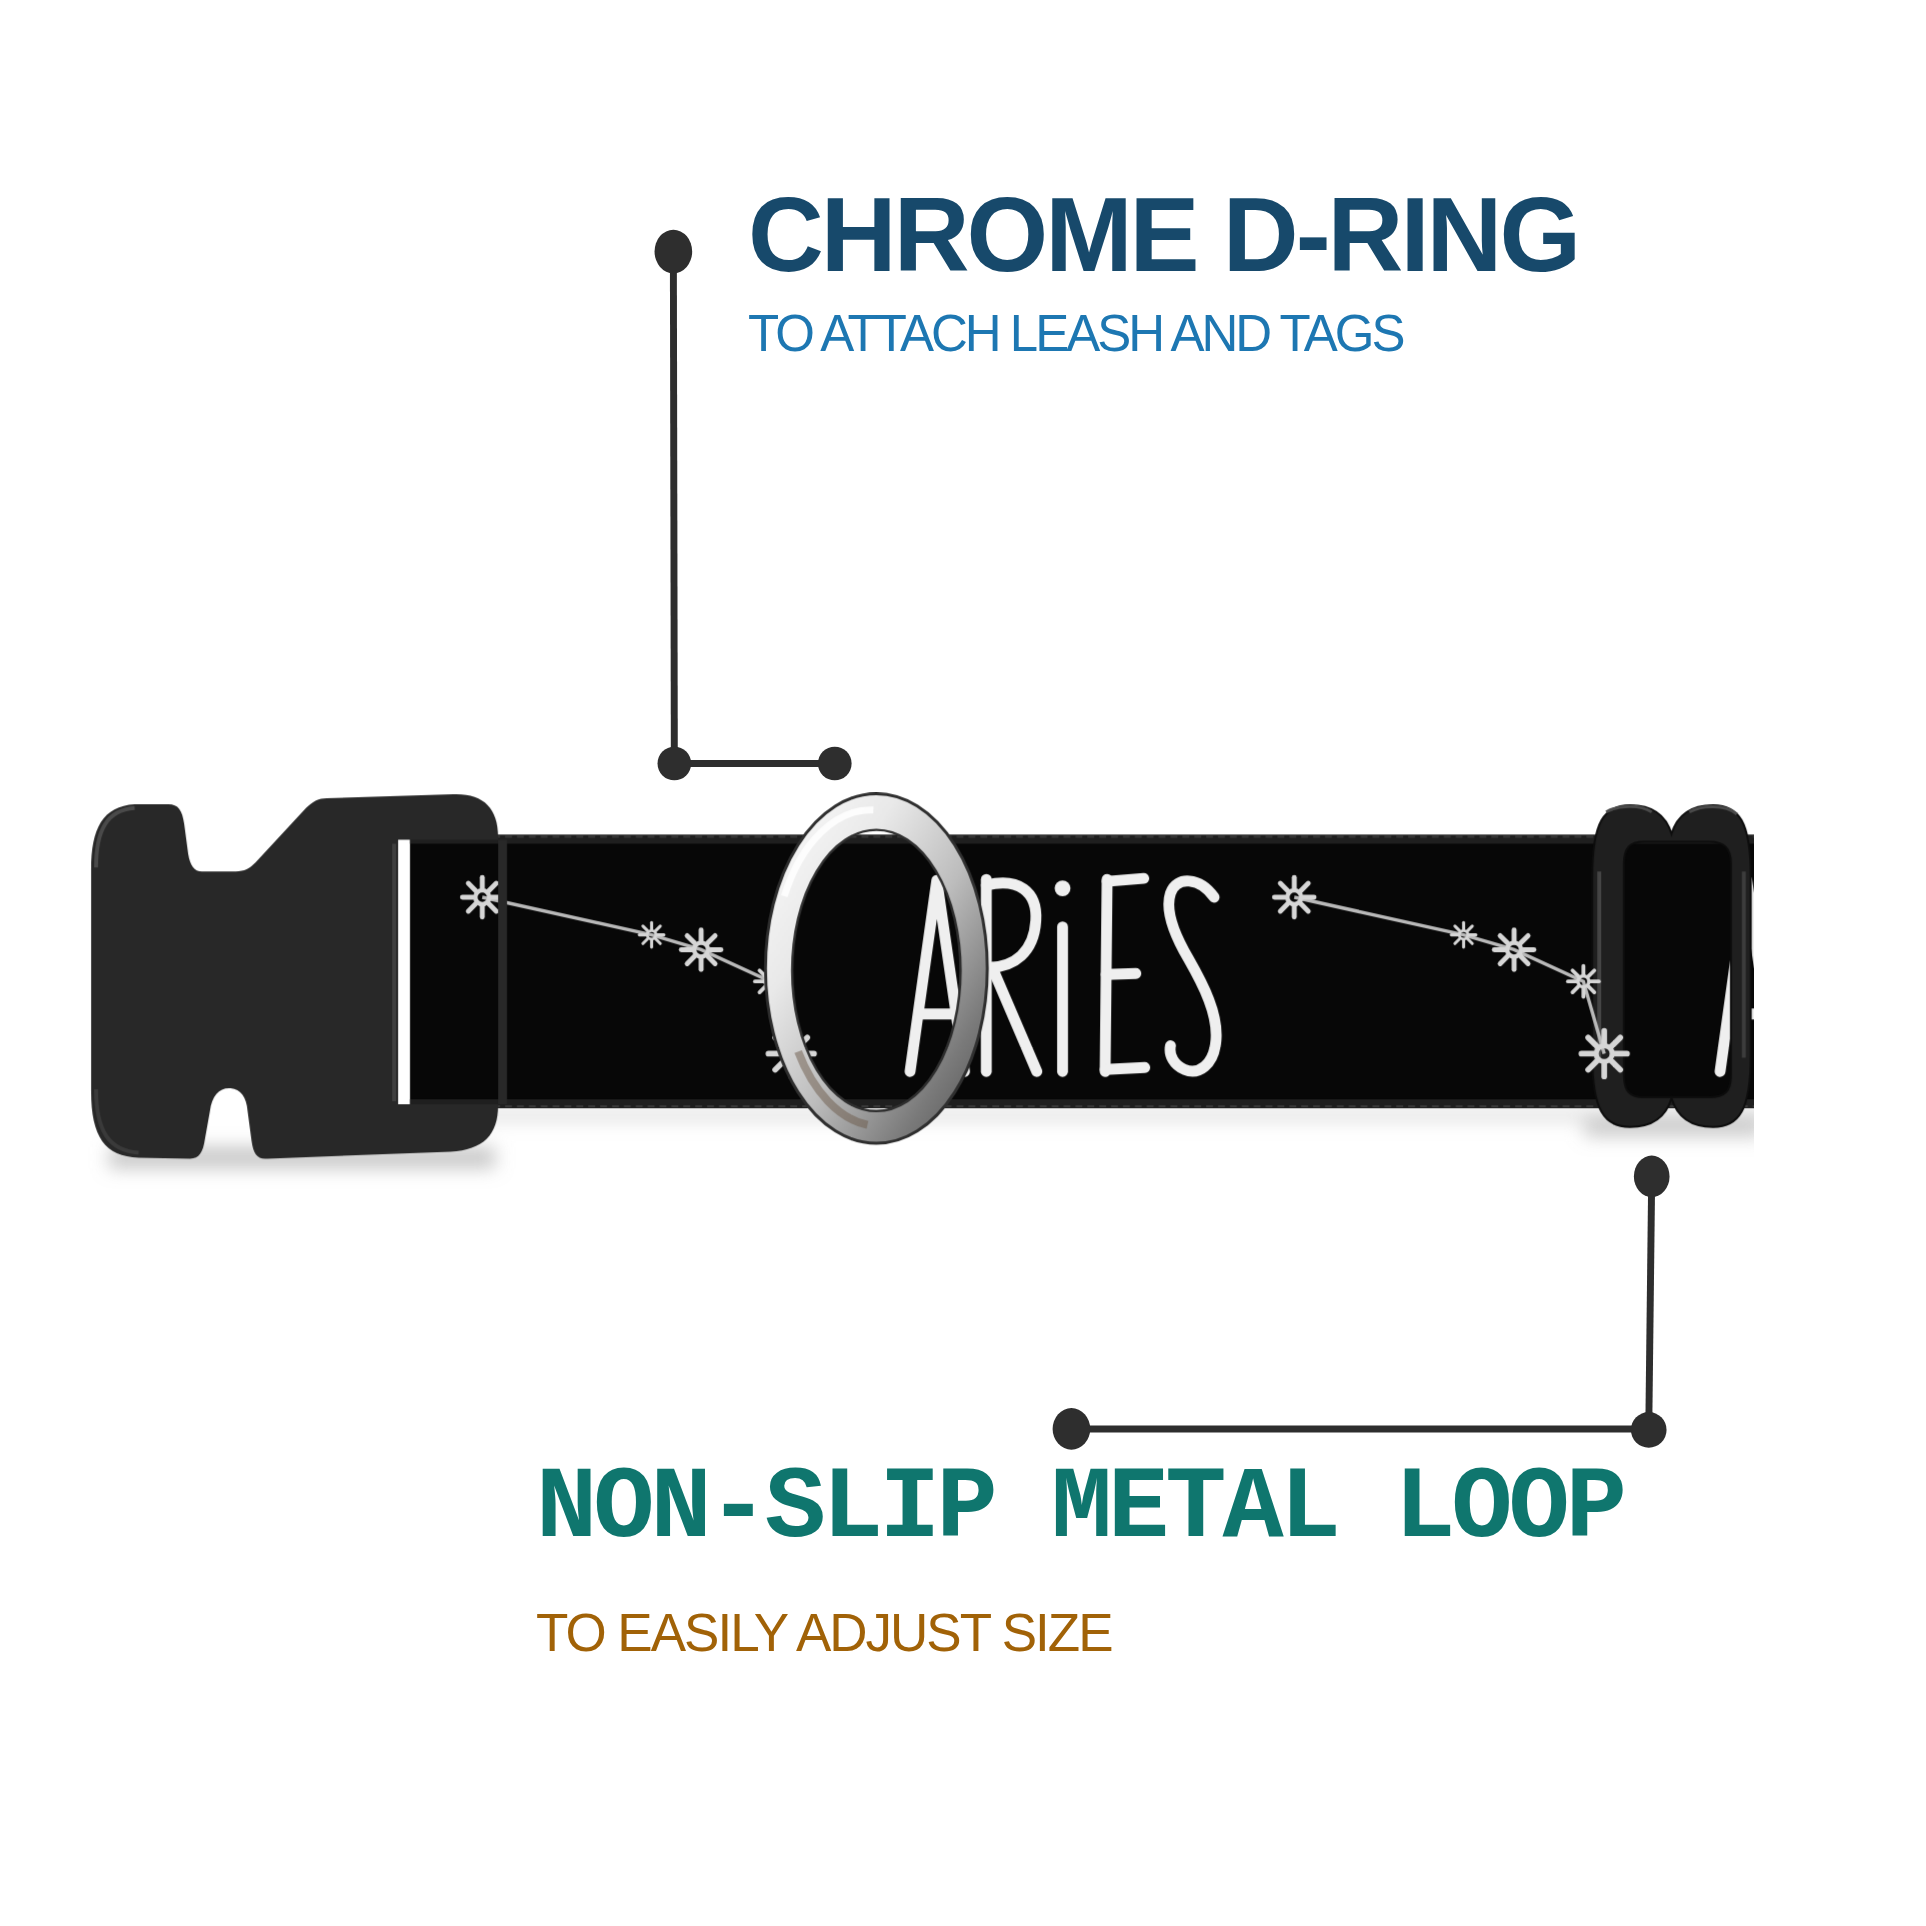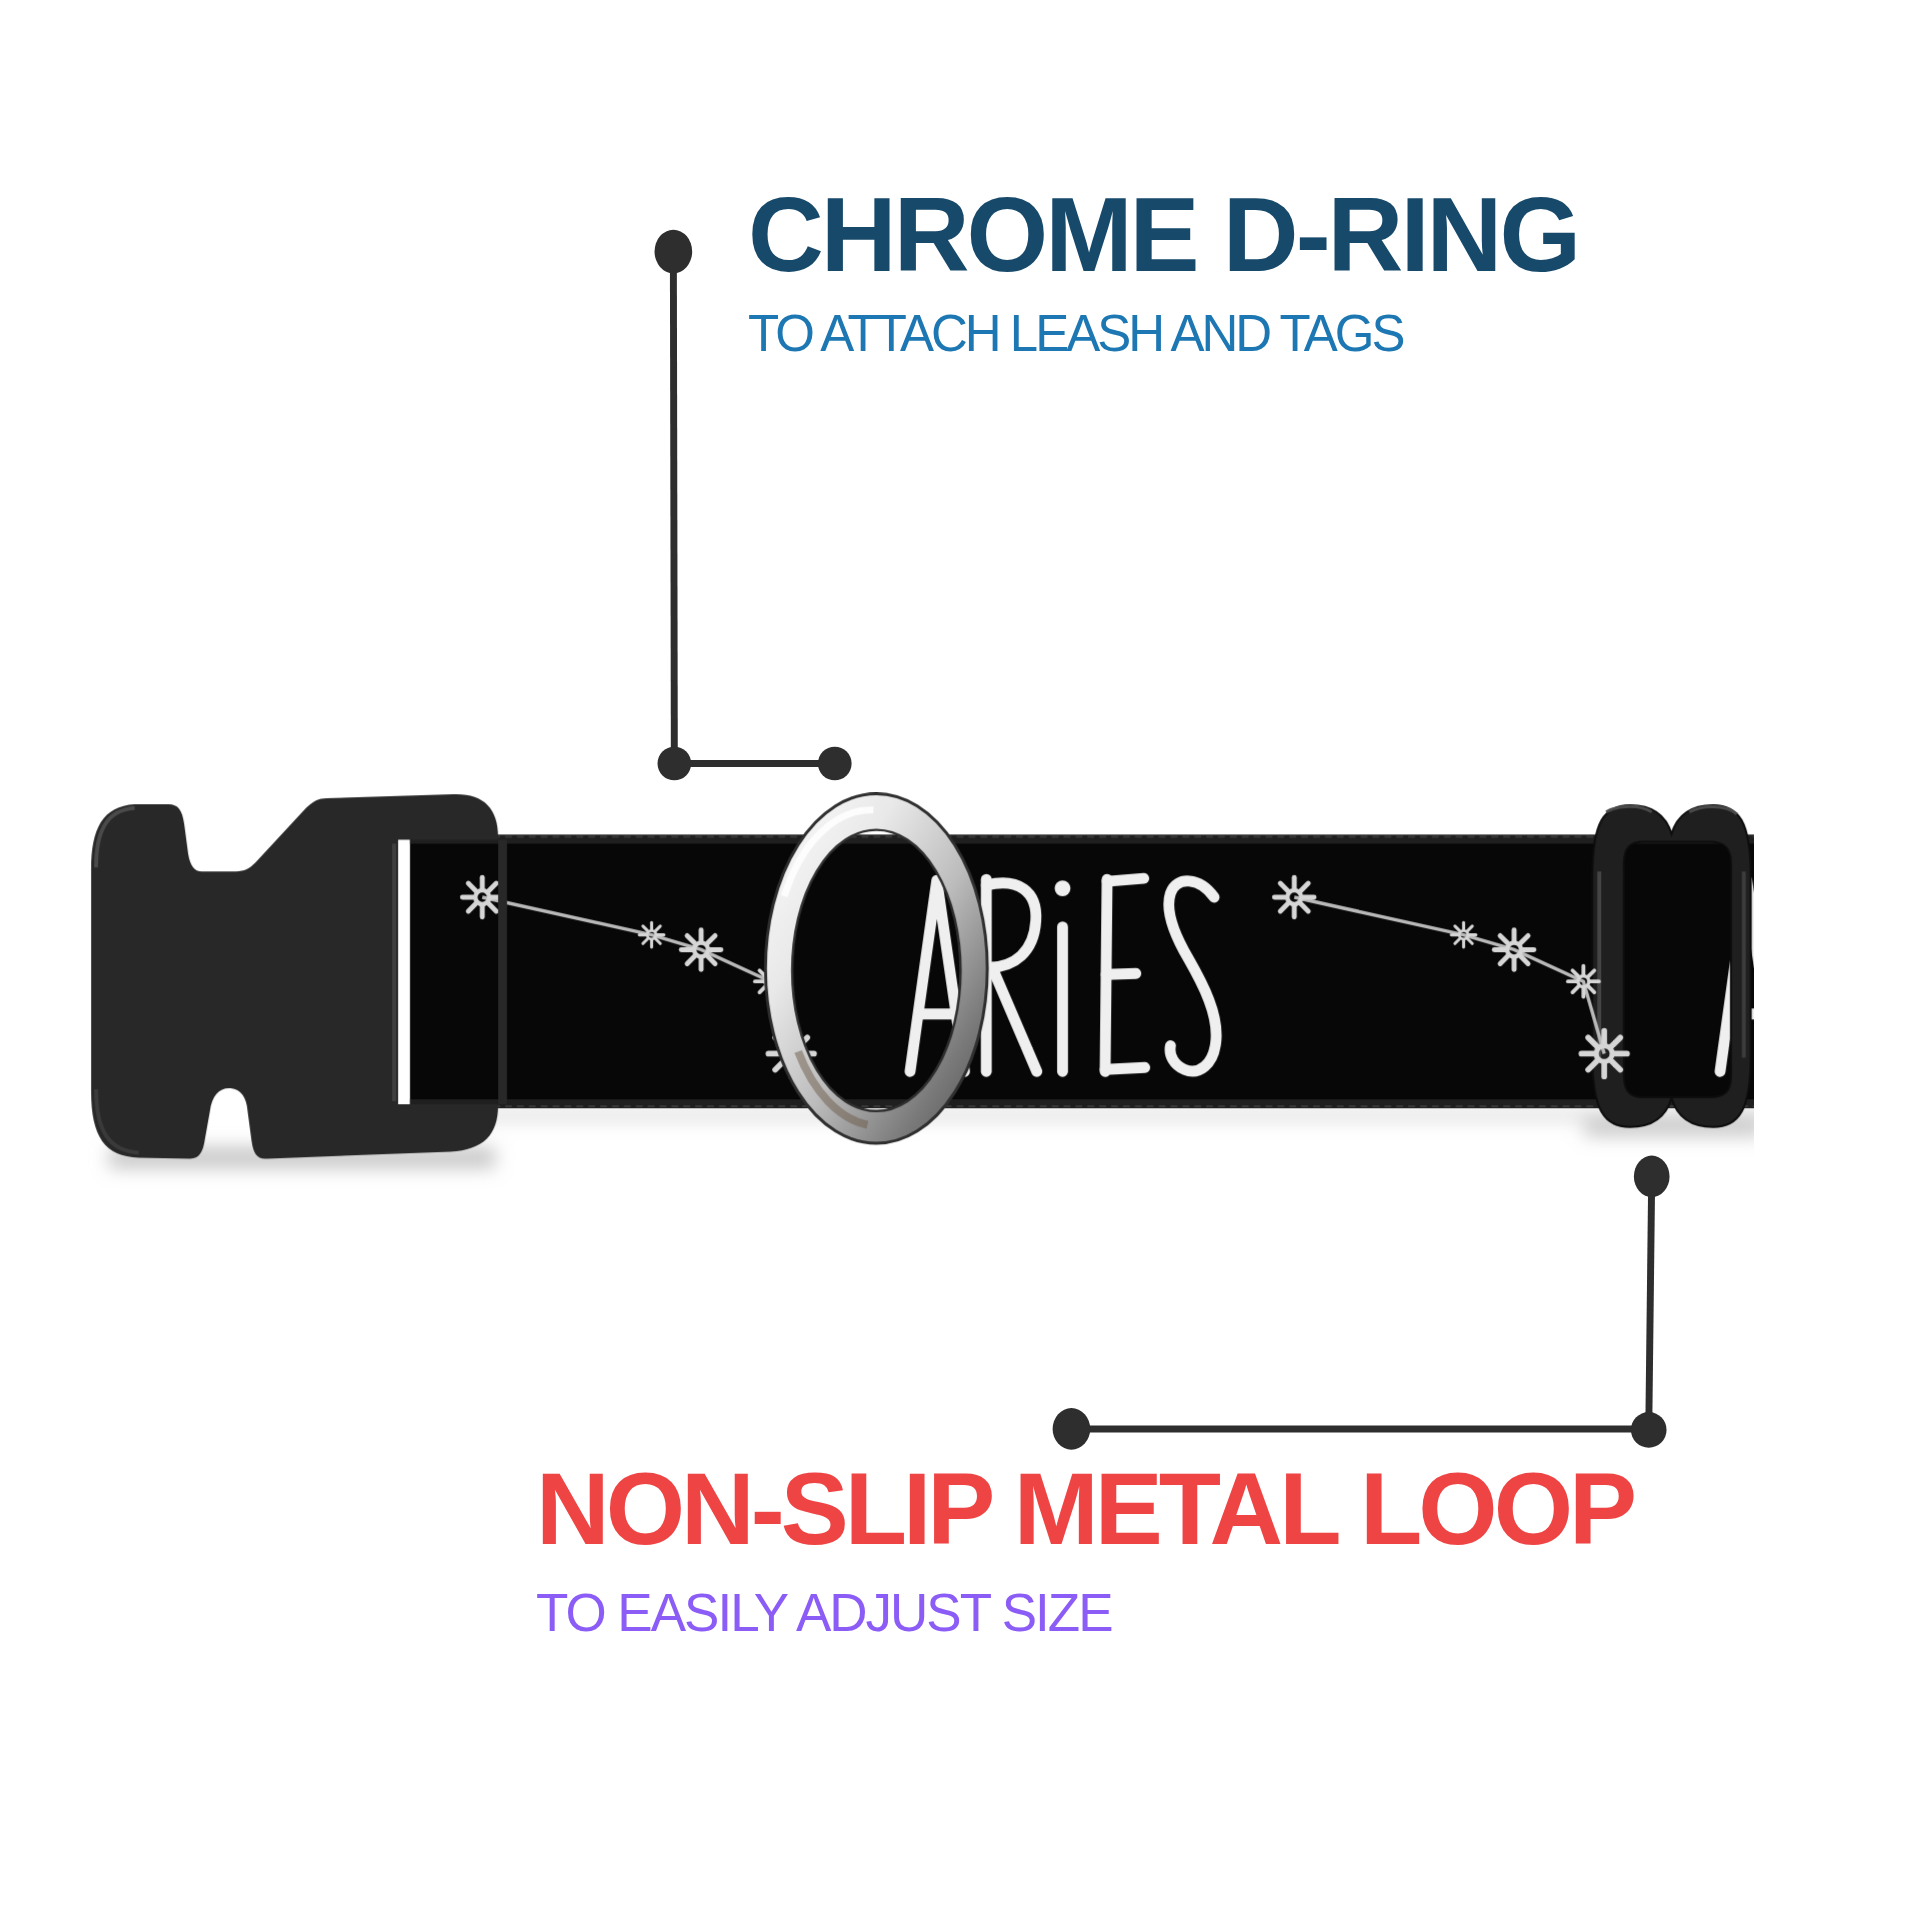--- a/index.html
+++ b/index.html
@@ -227,18 +227,18 @@
       <use href="#star8" transform="translate(1620,1064) scale(1.15)"></use>
     </g>
   </svg>
 
   <div class="callout">
     <div id="dring-title" class="callout-title callout" style="color:#17496b;">CHROME D-RING</div>
     <div id="dring-sub" class="callout-sub callout" style="color:#1d77b2;">TO ATTACH LEASH AND TAGS</div>
   </div>
 
   <div class="callout">
-    <div id="loop-title" class="callout-title callout" style="color:#ef4444;">NON-SLIP METAL LOOP</div>
-    <div id="loop-sub" class="callout-sub callout" style="color:#8b5cf6;">TO EASILY ADJUST SIZE</div>
+    <div id="loop-title" class="callout-title callout" style="color:#0f766e;font-family:Liberation Mono, monospace;">NON-SLIP METAL LOOP</div>
+    <div id="loop-sub" class="callout-sub callout" style="color:#a16207;margin-top:20px;">TO EASILY ADJUST SIZE</div>
   </div>
 
 </div>
 
 
 </body></html>

